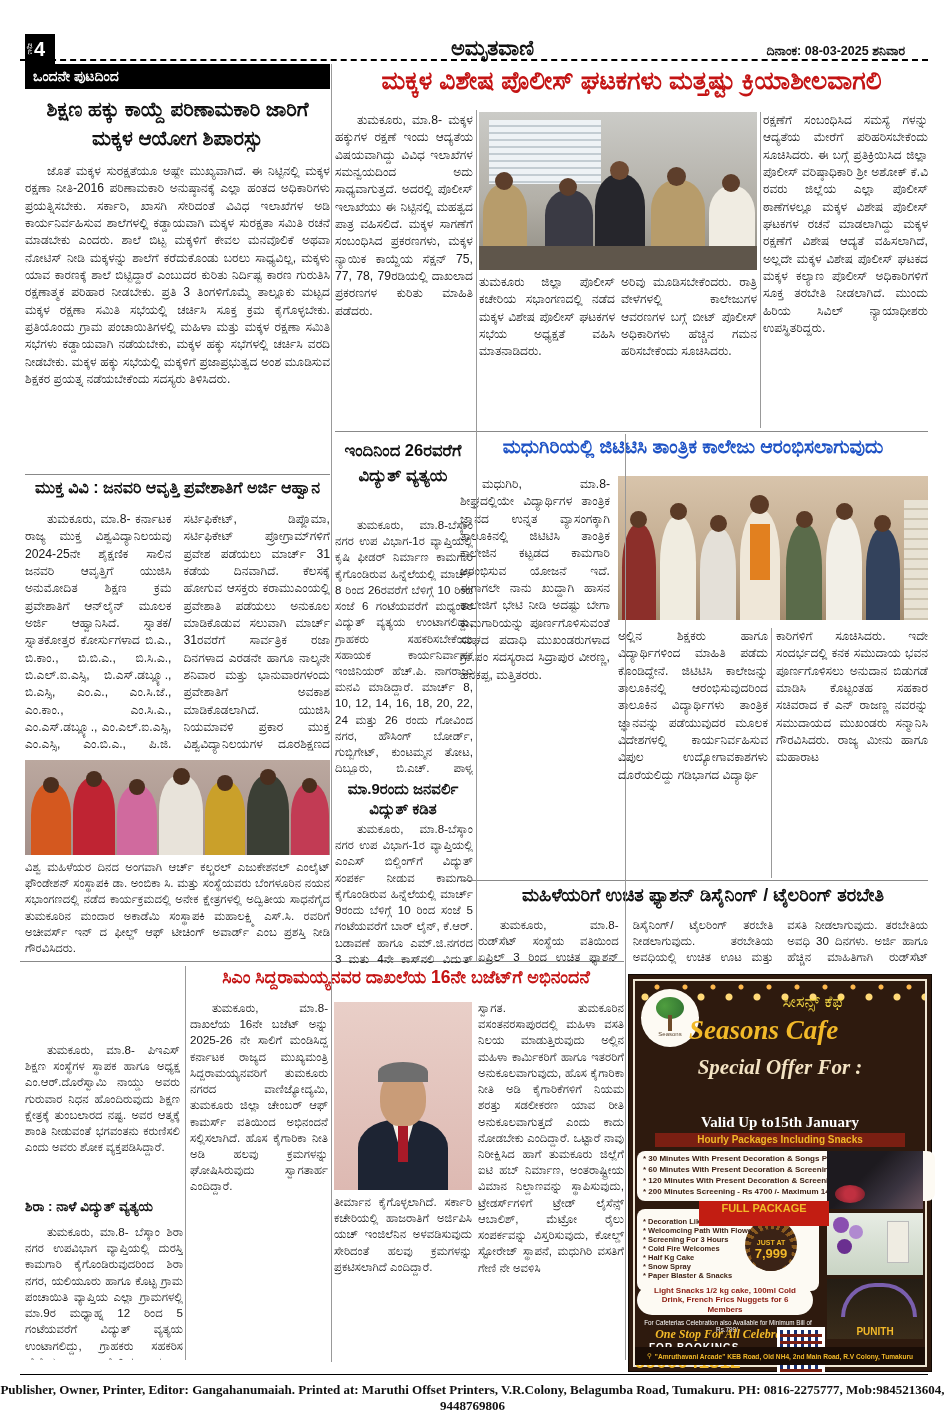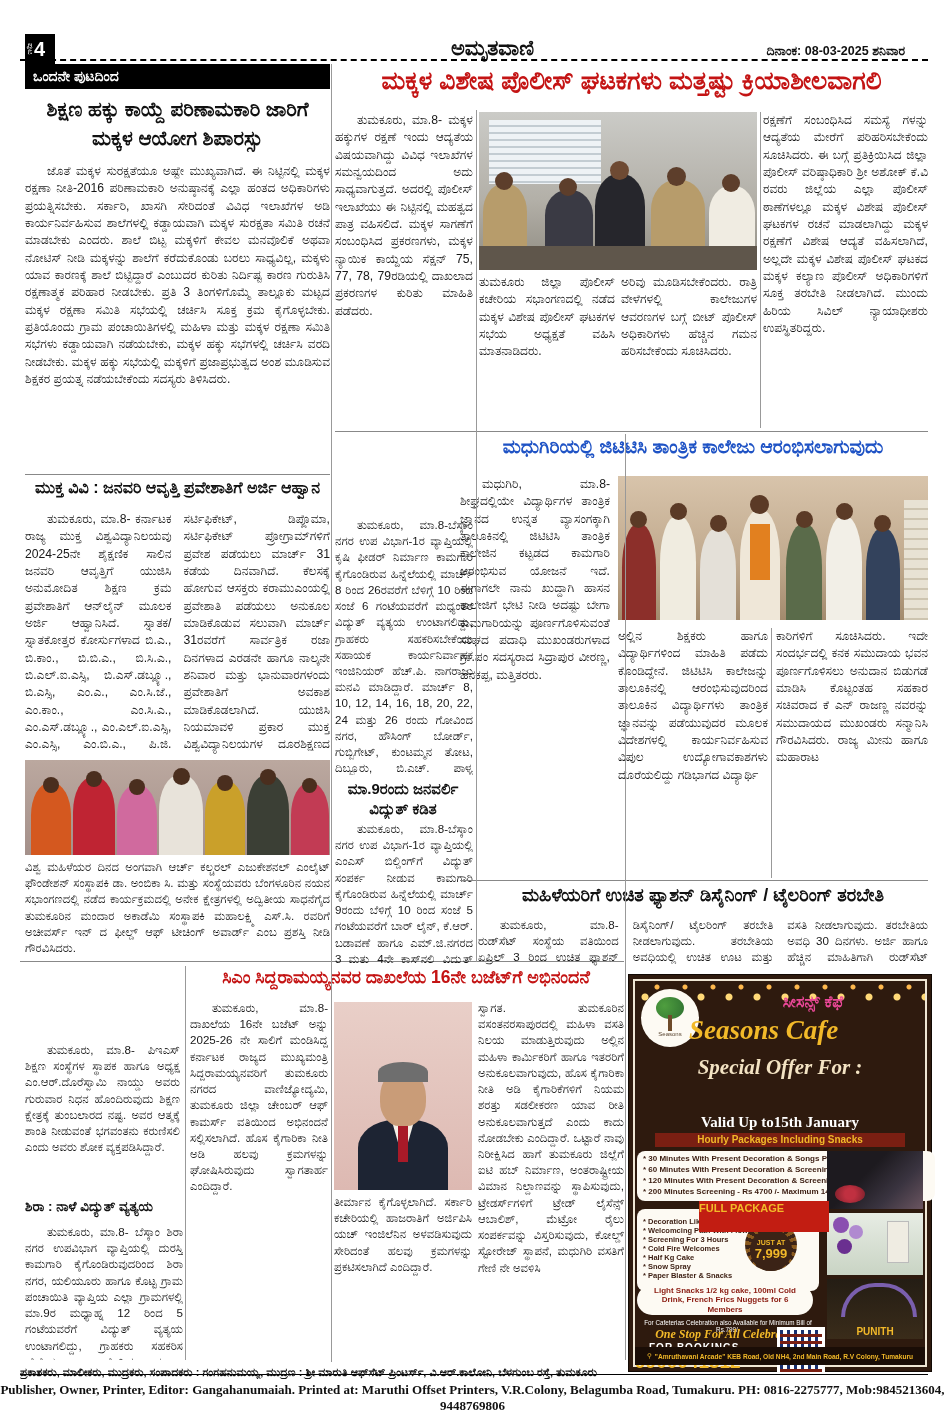--- a/index.html
+++ b/index.html
@@ -114,20 +114,21 @@
     <div class="fig" style="left:243px;bottom:78px;width:18px;height:18px;border-radius:50%;background:#5d3e2b;"></div>
     <div class="fig" style="left:0;bottom:0;width:278px;height:24px;background:#5f564b;"></div>
   </div>
 
   <div class="abs txt" style="left:479px;top:274px;width:136px;height:154px;">ತುಮಕೂರು ಜಿಲ್ಲಾ ಪೊಲೀಸ್ ಕಚೇರಿಯ ಸಭಾಂಗಣದಲ್ಲಿ ನಡೆದ ಮಕ್ಕಳ ವಿಶೇಷ ಪೊಲೀಸ್ ಘಟಕಗಳ ಸಭೆಯ ಅಧ್ಯಕ್ಷತೆ ವಹಿಸಿ ಮಾತನಾಡಿದರು.</div>
   <div class="abs txt" style="left:621px;top:274px;width:136px;height:154px;">ಅರಿವು ಮೂಡಿಸಬೇಕೆಂದರು. ರಾತ್ರಿ ವೇಳೆಗಳಲ್ಲಿ ಕಾಲೇಜುಗಳ ಆವರಣಗಳ ಬಗ್ಗೆ ಬೀಟ್ ಪೊಲೀಸ್ ಅಧಿಕಾರಿಗಳು ಹೆಚ್ಚಿನ ಗಮನ ಹರಿಸಬೇಕೆಂದು ಸೂಚಿಸಿದರು.</div>
   <div class="abs txt" style="left:763px;top:112px;width:165px;height:316px;">ರಕ್ಷಣೆಗೆ ಸಂಬಂಧಿಸಿದ ಸಮಸ್ಯೆ ಗಳನ್ನು ಆದ್ಯತೆಯ ಮೇರೆಗೆ ಪರಿಹರಿಸಬೇಕೆಂದು ಸೂಚಿಸಿದರು. ಈ ಬಗ್ಗೆ ಪ್ರತಿಕ್ರಿಯಿಸಿದ ಜಿಲ್ಲಾ ಪೊಲೀಸ್ ವರಿಷ್ಠಾಧಿಕಾರಿ ಶ್ರೀ ಅಶೋಕ್ ಕೆ.ವಿ ರವರು ಜಿಲ್ಲೆಯ ಎಲ್ಲಾ ಪೊಲೀಸ್ ಠಾಣೆಗಳಲ್ಲೂ ಮಕ್ಕಳ ವಿಶೇಷ ಪೊಲೀಸ್ ಘಟಕಗಳ ರಚನೆ ಮಾಡಲಾಗಿದ್ದು ಮಕ್ಕಳ ರಕ್ಷಣೆಗೆ ವಿಶೇಷ ಆದ್ಯತೆ ವಹಿಸಲಾಗಿದೆ, ಅಲ್ಲದೇ ಮಕ್ಕಳ ವಿಶೇಷ ಪೊಲೀಸ್ ಘಟಕದ ಮಕ್ಕಳ ಕಲ್ಯಾಣ ಪೊಲೀಸ್ ಅಧಿಕಾರಿಗಳಿಗೆ ಸೂಕ್ತ ತರಬೇತಿ ನೀಡಲಾಗಿದೆ. ಮುಂದು ಹಿರಿಯ ಸಿವಿಲ್ ನ್ಯಾಯಾಧೀಶರು ಉಪಸ್ಥಿತರಿದ್ದರು.</div>
 
   <div class="abs hr" style="left:335px;top:431px;width:593px;"></div>
 
+  <div class="abs hl" style="left:333px;top:438px;width:140px;height:76px;font-size:16.5px;line-height:1.5;">ಇಂದಿನಿಂದ 26ರವರೆಗೆ ವಿದ್ಯುತ್ ವ್ಯತ್ಯಯ</div>
   <div class="abs txt small indent" style="left:335px;top:517px;width:138px;height:258px;">ತುಮಕೂರು, ಮಾ.8-ಬೆಸ್ಕಾಂ ನಗರ ಉಪ ವಿಭಾಗ-1ರ ವ್ಯಾಪ್ತಿಯಲ್ಲಿ ಕೃಷಿ ಫೀಡರ್ ನಿರ್ಮಾಣ ಕಾಮಗಾರಿ ಕೈಗೊಂಡಿರುವ ಹಿನ್ನೆಲೆಯಲ್ಲಿ ಮಾರ್ಚ್ 8 ರಿಂದ 26ರವರೆಗೆ ಬೆಳಿಗ್ಗೆ 10 ರಿಂದ ಸಂಜೆ 6 ಗಂಟೆಯವರೆಗೆ ಮಧ್ಯಂತರ ವಿದ್ಯುತ್ ವ್ಯತ್ಯಯ ಉಂಟಾಗಲಿದ್ದು, ಗ್ರಾಹಕರು ಸಹಕರಿಸಬೇಕೆಂದು ಸಹಾಯಕ ಕಾರ್ಯನಿರ್ವಾಹಕ ಇಂಜಿನಿಯರ್ ಹೆಚ್.ಪಿ. ನಾಗರಾಜು ಮನವಿ ಮಾಡಿದ್ದಾರೆ. ಮಾರ್ಚ್ 8, 10, 12, 14, 16, 18, 20, 22, 24 ಮತ್ತು 26 ರಂದು ಗೋವಿಂದ ನಗರ, ಹೌಸಿಂಗ್ ಬೋರ್ಡ್, ಗುಬ್ಬಿಗೇಟ್, ಕುಂಟಮ್ಮನ ತೋಟ, ದಿಬ್ಬೂರು, ಬಿ.ಎಚ್. ಪಾಳ್ಯ ಹೊಸ್ಮೇನಹಳ್ಳಿ ರಸ್ತೆ, ಹಾರೋನಹಳ್ಳಿ ಹಾಗೂ ಮಾರ್ಚ್ 11, 13, 15, 17, 19, 21, 23ರಂದು ಹನುಮಂತಪುರ, ಕುವೆಂಪು ನಗರ, ಆದರ್ಶ ನಗರ, ಆಕ್ಸೆಟೋಟ, ಜಗನ್ನಾಥಪುರ, ಶಾರದಾದೇವಿ ನಗರ, ಗಣೇಶನಗರ, ನಿರ್ಮಾಣ ಲೇಔಟ್‌ನಲ್ಲಿ ವಿದ್ಯುತ್ ವ್ಯತ್ಯಯ ಉಂಟಾಗಲಿದೆ.</div>
   <div class="abs hl" style="left:333px;top:779px;width:140px;height:40px;font-size:15px;line-height:1.35;">ಮಾ.9ರಂದು ಜನವರ್ಲಿ ವಿದ್ಯುತ್ ಕಡಿತ</div>
   <div class="abs txt small indent" style="left:335px;top:821px;width:138px;height:142px;">ತುಮಕೂರು, ಮಾ.8-ಬೆಸ್ಕಾಂ ನಗರ ಉಪ ವಿಭಾಗ-1ರ ವ್ಯಾಪ್ತಿಯಲ್ಲಿ ಎಂಎಸ್ ಬಿಲ್ಡಿಂಗ್‌ಗೆ ವಿದ್ಯುತ್ ಸಂಪರ್ಕ ನೀಡುವ ಕಾಮಗಾರಿ ಕೈಗೊಂಡಿರುವ ಹಿನ್ನೆಲೆಯಲ್ಲಿ ಮಾರ್ಚ್ 9ರಂದು ಬೆಳಿಗ್ಗೆ 10 ರಿಂದ ಸಂಜೆ 5 ಗಂಟೆಯವರೆಗೆ ಬಾರ್ ಲೈನ್, ಕೆ.ಆರ್. ಬಡಾವಣೆ ಹಾಗೂ ಎಮ್.ಜಿ.ನಗರದ 3 ಮತ್ತು 4ನೇ ಕ್ರಾಸ್‌ನಲ್ಲಿ ವಿದ್ಯುತ್ ವ್ಯತ್ಯಯ ಉಂಟಾಗಲಿದ್ದು, ಗ್ರಾಹಕರು ಸಹಕರಿಸಬೇಕೆಂದು ಸಹಾಯಕ ಕಾರ್ಯನಿರ್ವಾಹಕ ಇಂಜಿನಿಯರ್ ಹೆಚ್.ಪಿ. ನಾಗರಾಜು ಮನವಿ ಮಾಡಿದ್ದಾರೆ.</div>
 
   <div class="abs hl" style="left:458px;top:436px;width:470px;height:34px;font-size:19px;color:#1f53c5;">ಮಧುಗಿರಿಯಲ್ಲಿ ಜಿಟಿಟಿಸಿ ತಾಂತ್ರಿಕ ಕಾಲೇಜು ಆರಂಭಿಸಲಾಗುವುದು</div>
   <div class="abs txt indent" style="left:460px;top:476px;width:150px;height:402px;">ಮಧುಗಿರಿ, ಮಾ.8- ಶೀಘ್ರದಲ್ಲಿಯೇ ವಿದ್ಯಾರ್ಥಿಗಳ ತಾಂತ್ರಿಕ ಜ್ಞಾನದ ಉನ್ನತ ವ್ಯಾಸಂಗಕ್ಕಾಗಿ ತಾಲೂಕಿನಲ್ಲಿ ಜಿಟಿಟಿಸಿ ತಾಂತ್ರಿಕ ಕಾಲೇಜಿನ ಕಟ್ಟಡದ ಕಾಮಗಾರಿ ಆರಂಭಿಸುವ ಯೋಜನೆ ಇದೆ. ಈಗಾಗಲೇ ನಾನು ಖುದ್ದಾಗಿ ಹಾಸನ ಕಾಲೇಜಿಗೆ ಭೇಟಿ ನೀಡಿ ಅದಷ್ಟು ಬೇಗಾ ಕಾಮಗಾರಿಯನ್ನು ಪೂರ್ಣಗೊಳಿಸುವಂತೆ ಸಂಘದ ಪದಾಧಿ ಮುಖಂಡರುಗಳಾದ ಗ್ರಾ.ಪಂ ಸದಸ್ಯರಾದ ಸಿದ್ರಾಪುರ ವೀರಣ್ಣ, ಹನಕಪ್ಪ, ಮತ್ತಿತರರು.</div>
 
   <div class="abs photo" style="left:618px;top:476px;width:310px;height:144px;background:linear-gradient(180deg,#d8c4ab 0%,#c0a98d 60%,#a28a6d 100%);">
     <div class="fig" style="left:4px;bottom:0;width:34px;height:96px;border-radius:45% 45% 0 0;background:#8c2f2a;"></div>
     <div class="fig" style="left:42px;bottom:0;width:36px;height:104px;border-radius:45% 45% 0 0;background:#f0ece0;"></div>
@@ -164,35 +165,35 @@
   <div id="ad" class="abs" style="left:628px;top:974px;width:302px;height:396px;">
     <div class="inner"></div>
     <div class="abs ad-lights" style="left:6px;top:6px;width:290px;height:28px;"></div>
 
     <div class="abs" style="left:12px;top:14px;width:58px;height:58px;border-radius:50%;background:#fdfaf3;">
       <div class="fig" style="left:15px;top:8px;width:28px;height:22px;border-radius:50%;background:radial-gradient(circle at 30% 40%,#4f9e3f,#2e7030);"></div>
       <div class="fig" style="left:27px;top:26px;width:4px;height:16px;background:#6e4a2a;"></div>
       <div class="fig" style="left:0;top:42px;width:58px;text-align:center;font-size:6px;color:#5a4632;">Seasons</div>
     </div>
 
-    <div class="abs" style="left:76px;top:18px;width:216px;text-align:center;color:#ec4899;font-weight:700;font-size:16px;">ಸೀಸನ್ಸ್ ಕೆಫೆ</div>
+    <div class="abs" style="left:76px;top:18px;width:216px;text-align:center;color:#fde047;font-weight:400;font-size:16px;">ಸೀಸನ್ಸ್ ಕೆಫೆ</div>
     <div class="abs gold serif" style="left:60px;top:40px;width:236px;text-align:left;font-weight:700;font-style:italic;font-size:27px;">Seasons Cafe</div>
 
     <div class="abs cream serif" style="left:0;top:80px;width:302px;text-align:center;font-weight:800;font-style:italic;font-size:21px;">Special Offer For :</div>
     <div class="abs serif" style="left:0;top:139px;width:302px;text-align:center;color:#fff;font-weight:800;font-size:15px;">Valid Up to15th January</div>
 
     <div class="abs gold" style="left:26px;top:158px;width:250px;height:14px;background:#7a1f12;text-align:center;font-weight:800;font-size:10px;line-height:14px;">Hourly Packages Including Snacks</div>
     <div class="abs adwhitebox" style="left:8px;top:176px;width:286px;height:46px;font-size:8px;line-height:11px;padding:2px 6px;">
         <div>* 30 Minutes With Present Decoration &amp; Songs Play -  Rs 1750 /-</div>
         <div>* 60 Minutes With Present Decoration &amp; Screening -  Rs 2750 /-</div>
         <div>* 120 Minutes With Present Decoration &amp; Screening -  Rs 4200 /-</div>
         <div>* 200 Minutes  Screening -  Rs 4700 /- Maximum 14 Members</div>
       </div>
 
-    <div class="abs gold" style="left:70px;top:226px;width:130px;height:31px;background:#c21d12;font-weight:800;font-size:11px;line-height:15px;z-index:2;">FULL PACKAGE</div>
+    <div class="abs gold" style="left:70px;top:226px;width:130px;height:25px;background:#c21d12;text-align:center;font-weight:800;font-size:11px;line-height:15px;z-index:2;">FULL PACKAGE</div>
     <div class="abs adwhitebox" style="left:8px;top:234px;width:172px;height:72px;font-size:7.5px;line-height:9px;padding:8px 4px 2px 6px;">
         <div>* Decoration Like Your Choice of Baloons</div>
         <div>* Welcomcing Path With Flower Petals</div>
         <div>* Screening For 3 Hours</div>
         <div>* Cold Fire Welcomes</div>
         <div>* Half Kg Cake</div>
         <div>* Snow Spray</div>
         <div>* Paper Blaster &amp; Snacks</div>
       </div>
     <div class="abs starburst" style="left:116px;top:244px;width:52px;height:52px;">
@@ -224,16 +225,15 @@
       <div class="fig gold" style="left:0;bottom:2px;width:96px;text-align:center;font-weight:800;font-size:10px;">PUNITH</div>
     </div>
 
     <div class="abs" style="left:6px;top:372px;width:290px;height:18px;background:#1a0d06;color:#f2b929;font-size:6.6px;font-weight:700;display:flex;align-items:center;justify-content:center;z-index:3;">
       <span style="margin-right:3px;">⚲</span>
       <span>"Amruthavani Arcade" KEB Road, Old  NH4, 2nd Main Road, R.V Colony, Tumakuru</span>
     </div>
   </div>
 
   <div class="abs" style="left:20px;top:1374px;width:908px;border-top:1.5px solid #000;"></div>
-  <div class="abs" style="left:20px;top:1366px;width:600px;font-size:11px;font-weight:700;overflow:hidden;white-space:nowrap;">ಪ್ರಕಾಶಕರು, ಮಾಲೀಕರು, ಮುದ್ರಕರು, ಸಂಪಾದಕರು : ಗಂಗಹನುಮಯ್ಯ, ಮುದ್ರಣ : ಶ್ರೀ ಮಾರುತಿ ಆಫ್‌ಸೆಟ್ ಪ್ರಿಂಟರ್ಸ್, ವಿ.ಆರ್.ಕಾಲೋನಿ, ಬೆಳಗುಂಬ ರಸ್ತೆ, ತುಮಕೂರು</div>
   <div class="abs serif" style="left:0;top:1382px;width:945px;text-align:center;font-size:13px;font-weight:700;">Publisher, Owner, Printer, Editor: Gangahanumaiah. Printed at: Maruthi Offset Printers, V.R.Colony, Belagumba Road, Tumakuru. PH: 0816-2275777,  Mob:9845213604, 9448769806</div>
 
 </div>
 
 </body></html>

